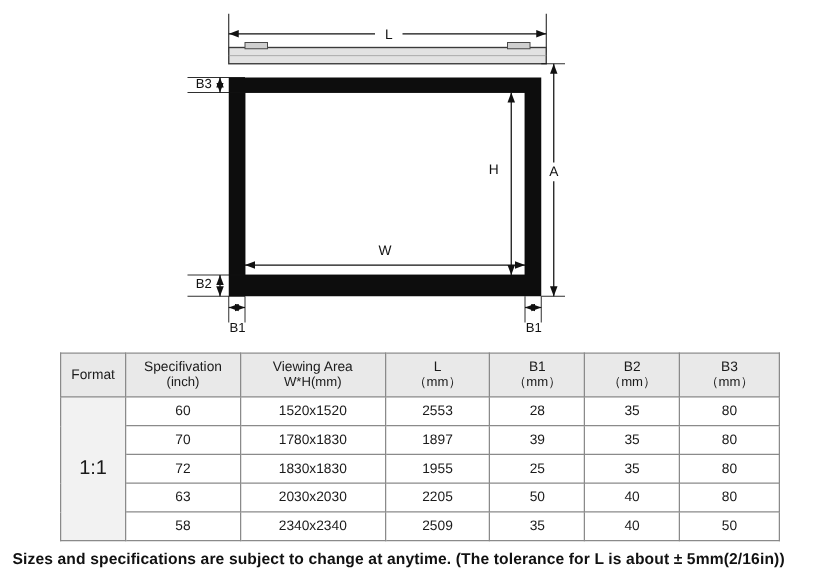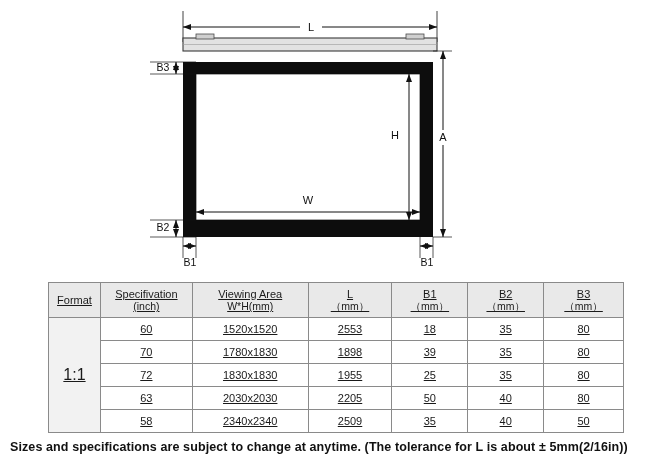--- a/index.html
+++ b/index.html
@@ -43,21 +43,20 @@
     position: absolute;
     left: 48px;
     top: 282px;
     width: 576px;
   }
   table.spec {
     border-collapse: collapse;
     width: 576px;
     font-size: 11px;
     color: #1a1a1a;
-    text-decoration: underline;
   }
   table.spec th, table.spec td {
     border: 1px solid #8a8a8a;
     text-align: center;
     vertical-align: middle;
     font-weight: normal;
     padding: 0;
   }
   table.spec thead th {
     background: #e9e9e9;
@@ -225,28 +224,28 @@
           <span class="sub">（mm）</span>
         </th>
       </tr>
     </thead>
     <tbody>
       <tr>
         <td class="format-cell" rowspan="5">1:1</td>
         <td>60</td>
         <td>1520x1520</td>
         <td>2553</td>
-        <td>18</td>
+        <td>28</td>
         <td>35</td>
         <td>80</td>
       </tr>
       <tr>
         <td>70</td>
         <td>1780x1830</td>
-        <td>1898</td>
+        <td>1897</td>
         <td>39</td>
         <td>35</td>
         <td>80</td>
       </tr>
       <tr>
         <td>72</td>
         <td>1830x1830</td>
         <td>1955</td>
         <td>25</td>
         <td>35</td>

